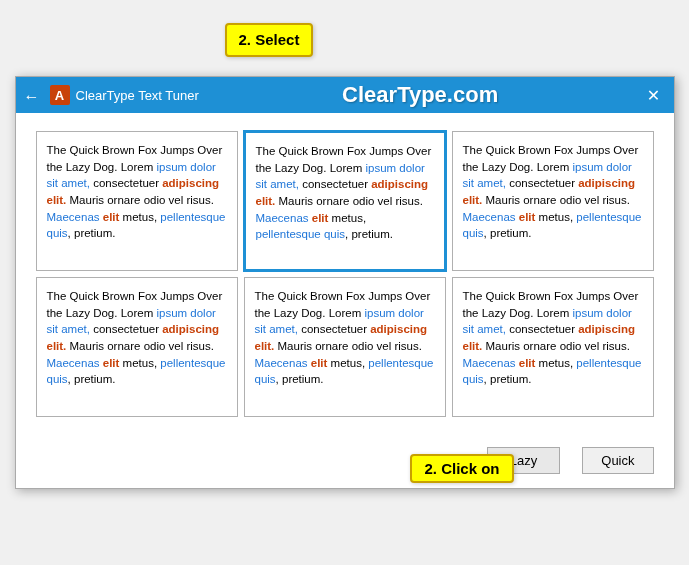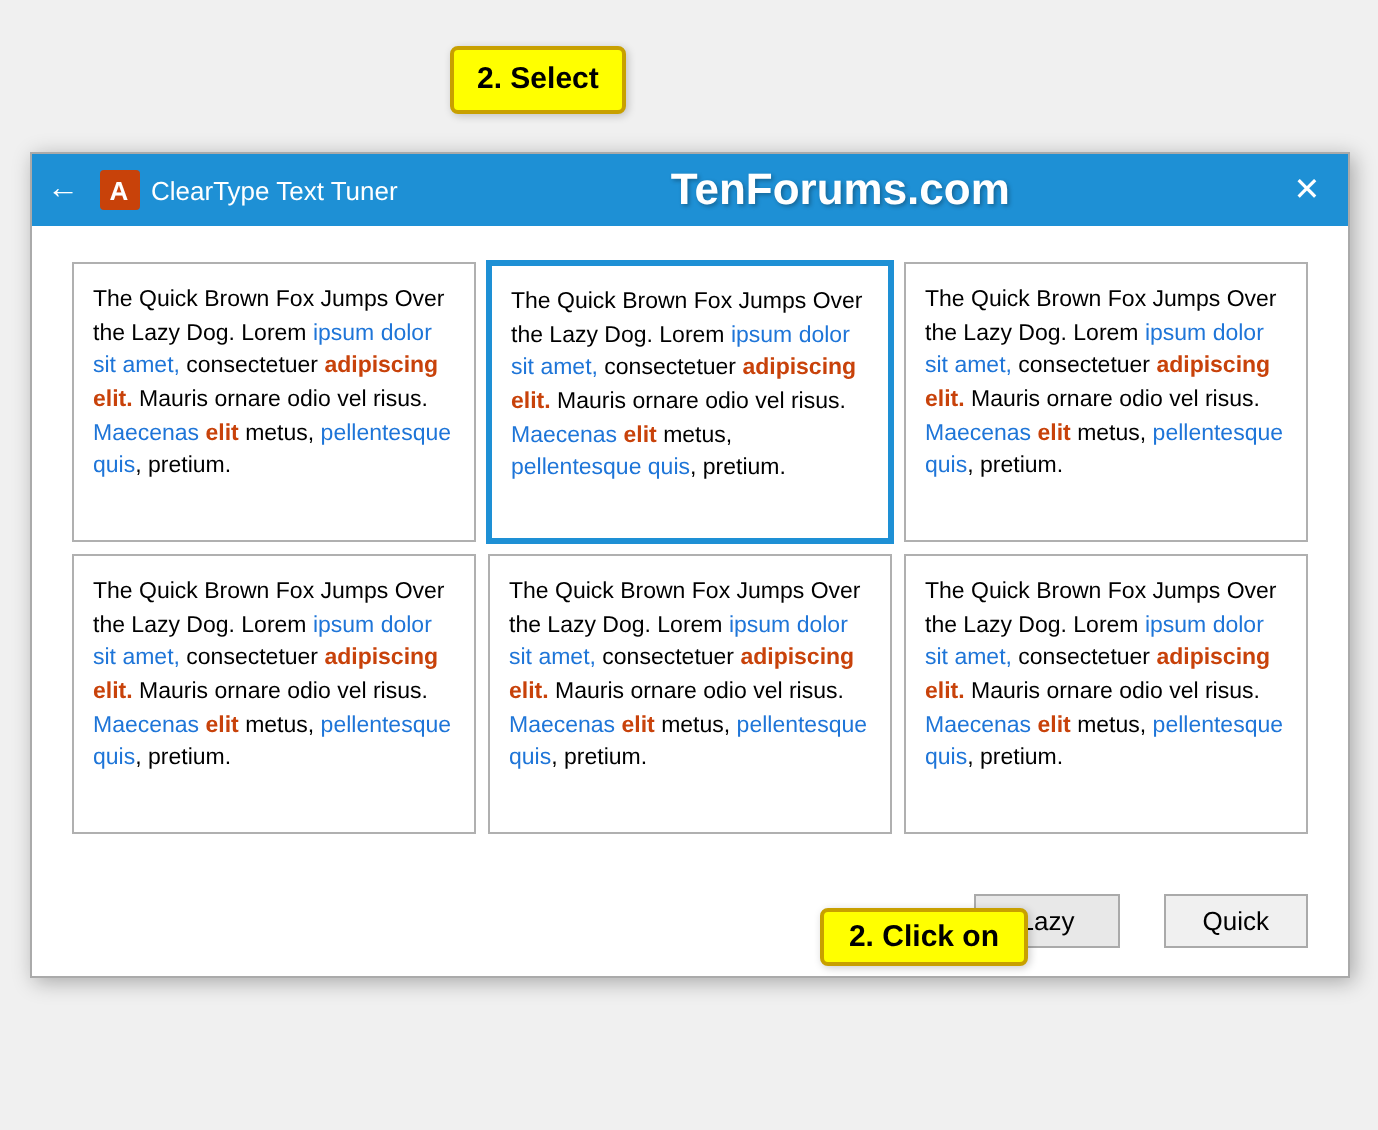--- a/index.html
+++ b/index.html
@@ -164,21 +164,21 @@
 </head>
 <body>
 
 <div class="window">
   <div class="titlebar">
     <div class="titlebar-left">
       <span class="back-btn">←</span>
       <div class="titlebar-icon">A</div>
       <span class="titlebar-title">ClearType Text Tuner</span>
     </div>
-    <span class="titlebar-watermark">TenForums.com</span>
+    <span class="titlebar-watermark">ClearType.com</span>
     <span class="close-btn">✕</span>
   </div>
 
   <div class="content">
 
     <div class="samples-grid">
 
       <div class="sample-card">
         <span class="normal">The Quick Brown Fox Jumps Over the Lazy Dog. Lorem </span><span class="blue">ipsum dolor sit amet,</span><span class="normal"> consectetuer </span><span class="orange">adipiscing elit.</span><span class="normal"> Mauris ornare odio vel risus. </span><span class="blue">Maecenas </span><span class="orange">elit</span><span class="normal"> metus, </span><span class="blue">pellentesque quis</span><span class="normal">, pretium.</span>
       </div>

